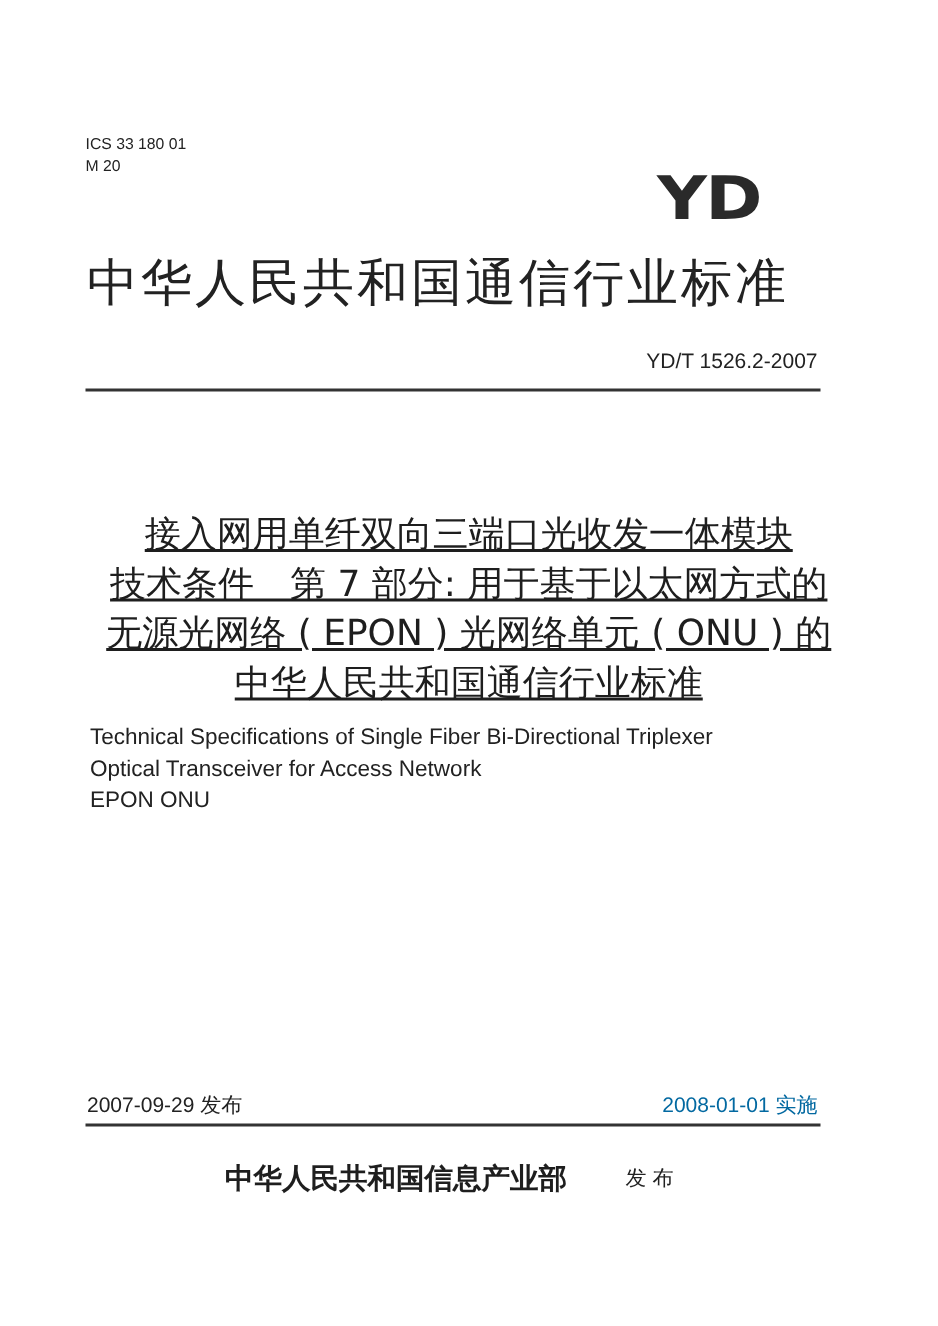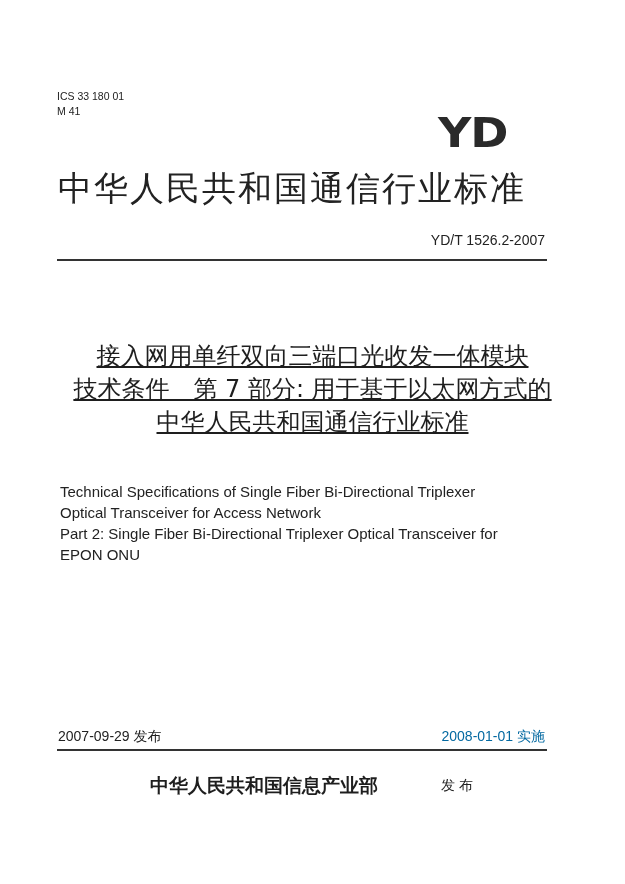--- a/index.html
+++ b/index.html
@@ -33,48 +33,48 @@
       left: 60px; top: 481px; width: 525px; text-align: left;
       font-size: 15px; line-height: 21px; color: #222;
     }
     .date-pub { left: 58px; top: 728px; font-size: 14px; color: #222; }
     .date-impl { right: 80px; top: 728px; font-size: 14px; color: #0369a1; }
     .rule-bottom { left: 57px; top: 749px; width: 490px; height: 2px; background: #333; }
     .issuer {
       left: 150px; top: 773px; font-family: "DejaVu Serif", serif; font-weight: bold;
       font-size: 19px; color: #1e1e1e; white-space: nowrap;
     }
-    .issuer-verb { left: 417px; top: 777px; font-size: 14px; letter-spacing: 4px; color: #222; margin-left: 24px; }
+    .issuer-verb { left: 417px; top: 777px; font-size: 14px; letter-spacing: 4px; color: #222; }
   </style>
 </head>
 <body>
 
 <div class="abs ics">
   <div>ICS 33 180 01</div>
-  <div>M 41</div>
+  <div>M 20</div>
 </div>
 
 <div class="abs logo">YD</div>
 
 <div class="abs std-title">中华人民共和国通信行业标准</div>
 
 <div class="abs std-num">YD/T 1526.2-2007</div>
 
 <div class="abs rule-top"></div>
 
 <div class="abs zh-title">
   <div>接入网用单纤双向三端口光收发一体模块</div>
   <div>技术条件　第 7 部分: 用于基于以太网方式的</div>
+  <div>无源光网络 ( EPON ) 光网络单元 ( ONU ) 的</div>
   <div>中华人民共和国通信行业标准</div>
 </div>
 
 <div class="abs en-title">
   <div>Technical Specifications of Single Fiber Bi-Directional Triplexer</div>
   <div>Optical Transceiver for Access Network</div>
-  <div>Part 2: Single Fiber Bi-Directional Triplexer Optical Transceiver for</div>
   <div>EPON ONU</div>
 </div>
 
 <div class="abs date-pub">2007-09-29 发布</div>
 <div class="abs date-impl">2008-01-01 实施</div>
 
 <div class="abs rule-bottom"></div>
 
 <div class="abs issuer">中华人民共和国信息产业部</div>
 <div class="abs issuer-verb">发布</div>

